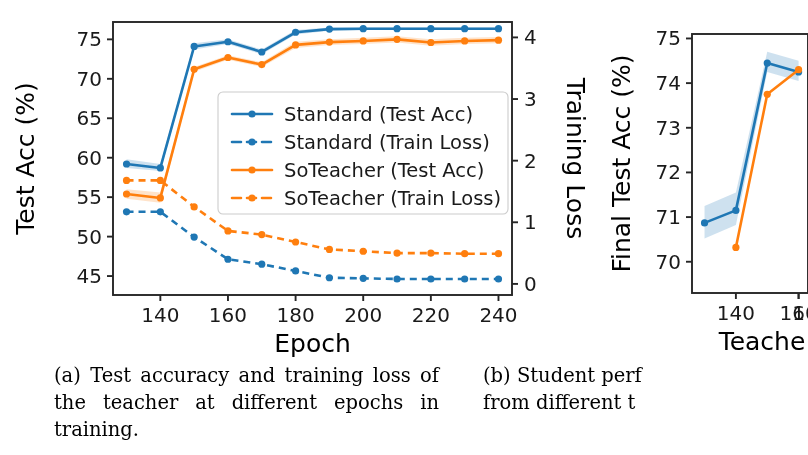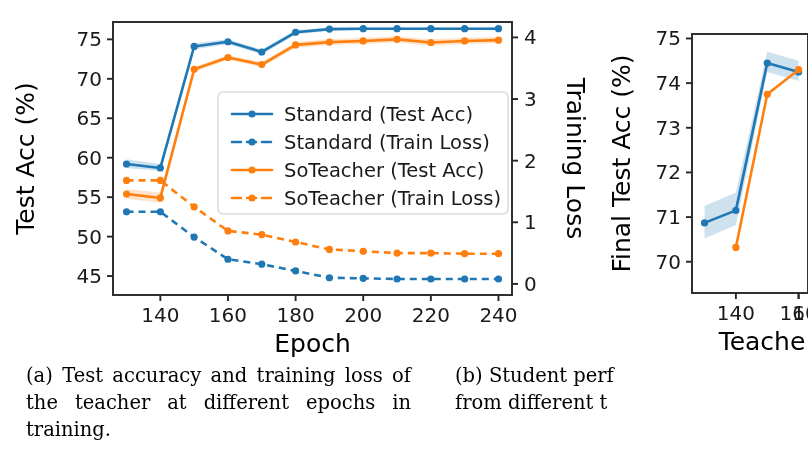--- a/index.html
+++ b/index.html
@@ -9,21 +9,21 @@
   }
   #figure{position:relative;width:808px;height:455px;}
 
   .panel{position:absolute;}
   #panel-a{left:0;top:0;width:540px;height:350px;}
   #panel-b{left:600px;top:0;width:208px;height:350px;}
 
   .caption{
     position:absolute;
     font-family:"DejaVu Serif","Liberation Serif",serif;
-    font-size:19.5px;color:#000;line-height:1.38;
+    font-size:19.5px;color:#000;line-height:1.38;margin-left:28px;
   }
   #caption-a{left:26px;top:363px;width:385px;text-align:justify;}
   #caption-b{left:455px;top:363px;width:360px;white-space:nowrap;}
   #caption-b .cap-line{display:block;}
 
   svg{display:block;overflow:visible;}
   .tickmark{stroke:#262626;stroke-width:1.9;}
   .ticklabel{font-size:20px;fill:#1a1a1a;font-family:"DejaVu Sans","Liberation Sans",sans-serif;}
   .axislabel{font-size:25px;fill:#000;font-family:"DejaVu Sans","Liberation Sans",sans-serif;}
   .legend-box{fill:#ffffff;fill-opacity:.82;stroke:#cccccc;stroke-width:1.1;}

